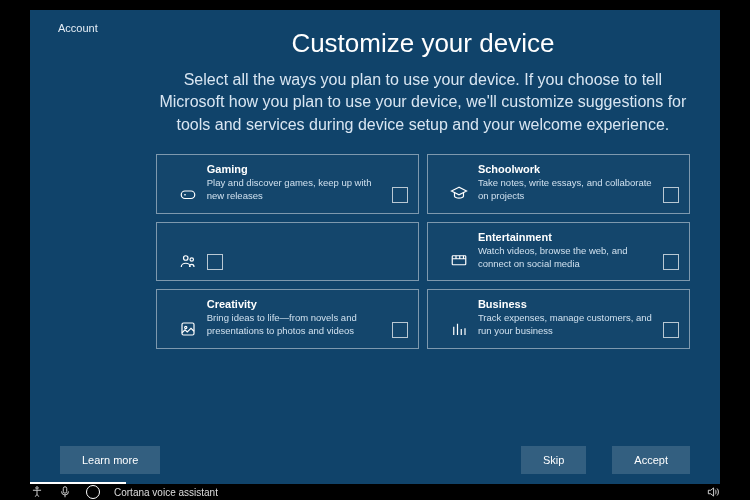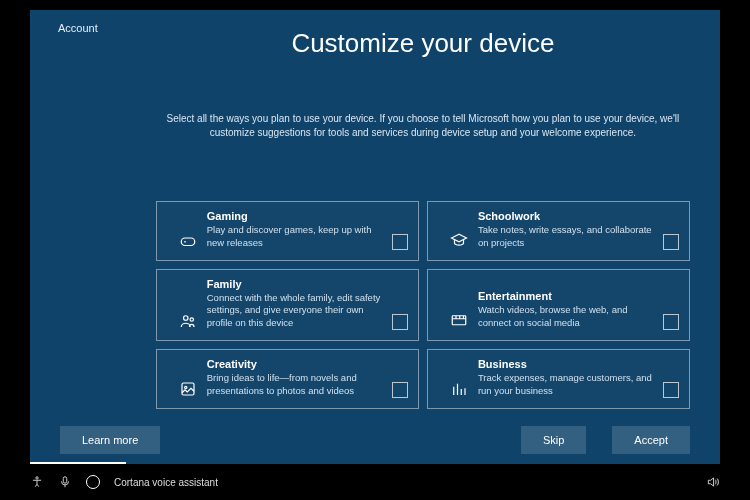--- a/index.html
+++ b/index.html
@@ -29,30 +29,29 @@
       padding: 6px 28px;
       border-bottom: 2px solid transparent;
     }
     .tab.active { border-bottom: 2px solid #fff; }
     .content {
       flex: 1;
       display: flex; flex-direction: column;
       align-items: center;
       padding: 18px 30px 0 30px;
       color: #e6eef6;
-      gap: 43px;
     }
     .title {
       font-size: 26px;
       font-weight: 300;
       color: #fff;
       margin-bottom: 10px;
     }
     .subtitle {
-      font-size: 10px;
+      font-size: 16px;
       text-align: center;
       max-width: 560px;
       line-height: 1.4;
       color: #d9e6f2;
       margin-bottom: 18px;
     }
     .grid {
       width: 100%;
       display: grid;
       grid-template-columns: 1fr 1fr;
@@ -104,21 +103,21 @@
     .btn {
       color: #fff;
       font-size: 11px;
       padding: 8px 22px;
       border: none;
       cursor: pointer;
     }
     .btn-secondary { background: rgba(255,255,255,0.15); }
     .footer-right { display: flex; gap: 26px; }
     .taskbar {
-      height: 36px;
+      height: 16px;
       background: #000;
       display: flex;
       align-items: center;
       padding: 0 30px;
       gap: 14px;
       color: #e0e0e0;
     }
     .taskbar-left { display: flex; align-items: center; gap: 14px; flex:1; }
     .taskbar-icon { width: 14px; height: 14px; display:flex; align-items:center; justify-content:center; }
     .taskbar-icon svg { width:100%; height:100%; }
@@ -171,24 +170,20 @@
       </div>
 
       <div class="card">
         <span class="card-icon">
           <svg viewBox="0 0 24 24" fill="none" stroke="currentColor" stroke-width="1.6">
               <circle cx="9" cy="8" r="3"></circle>
               <circle cx="17" cy="10" r="2.3"></circle>
               <path d="M3 20c0-3 3-5 6-5s6 2 6 5M14 20c0-2 1.5-3.5 3-3.5s3 1.5 3 3.5"></path>
             </svg>
         </span>
-        <div class="card-text">
-          <div class="card-title">Family</div>
-          <div class="card-desc">Connect with the whole family, edit safety settings, and give everyone their own profile on this device</div>
-        </div>
         <div class="checkbox"></div>
       </div>
 
       <div class="card">
         <span class="card-icon">
           <svg viewBox="0 0 24 24" fill="none" stroke="currentColor" stroke-width="1.6">
               <rect x="3" y="5" width="18" height="12" rx="1"></rect>
               <path d="M3 9h18M8 5v4M13 5v4M18 5v4"></path>
             </svg>
         </span>

